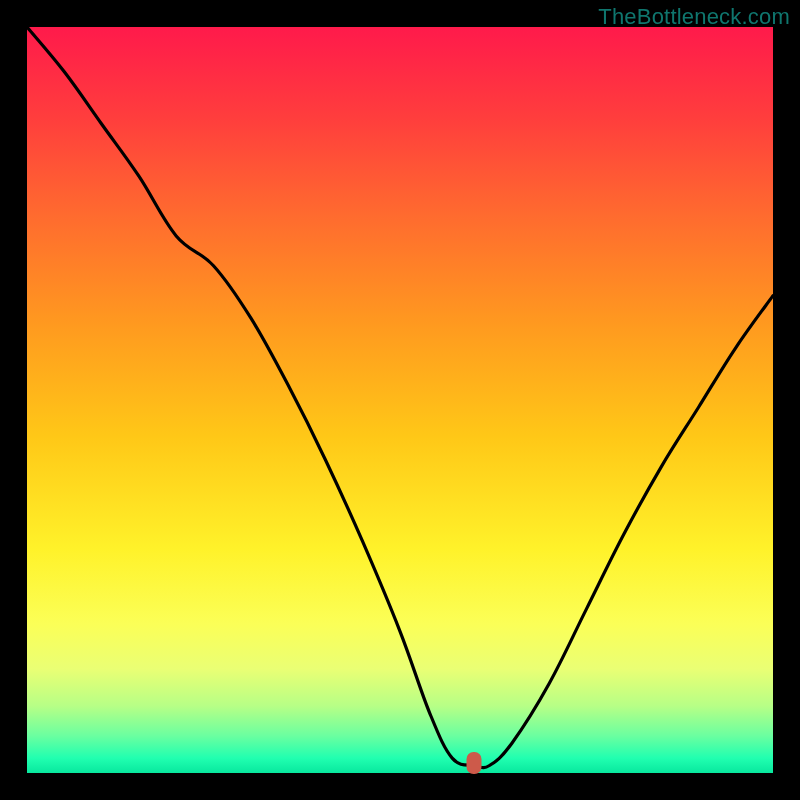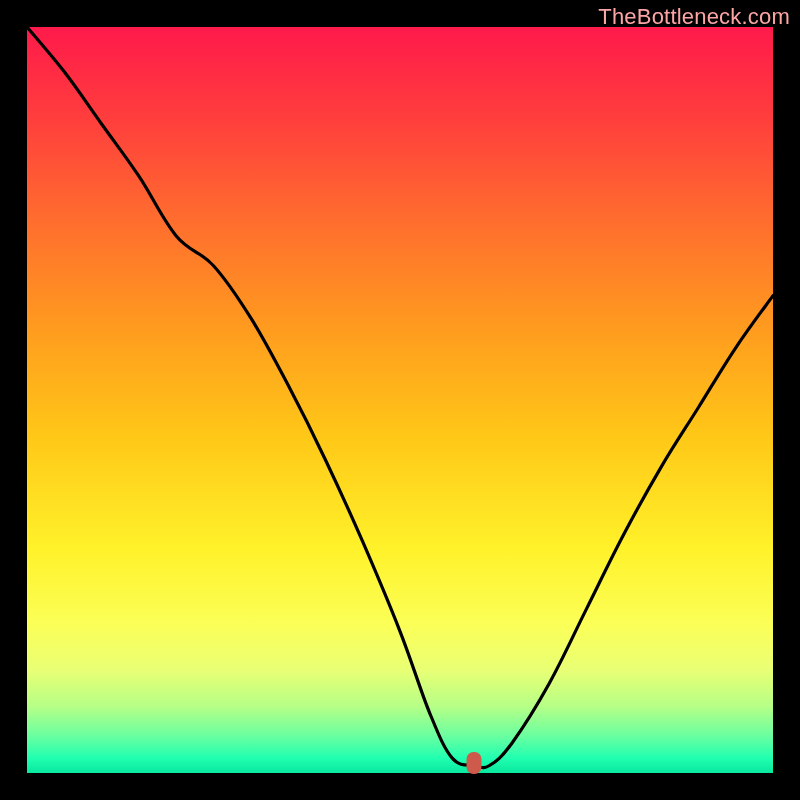--- a/index.html
+++ b/index.html
@@ -37,21 +37,21 @@
       #b7ff86 91%,
       #6bffa0 95%,
       #21ffb0 98%,
       #08e89e 100%
     );
   }
   .watermark {
     position: absolute;
     top: 4px;
     right: 10px;
-    color: #fca5a5;
+    color: #0f766e;
     font-size: 22px;
     letter-spacing: 0.2px;
     user-select: none;
   }
   svg.curve {
     position: absolute;
     left: 0;
     top: 0;
     width: 746px;
     height: 746px;

